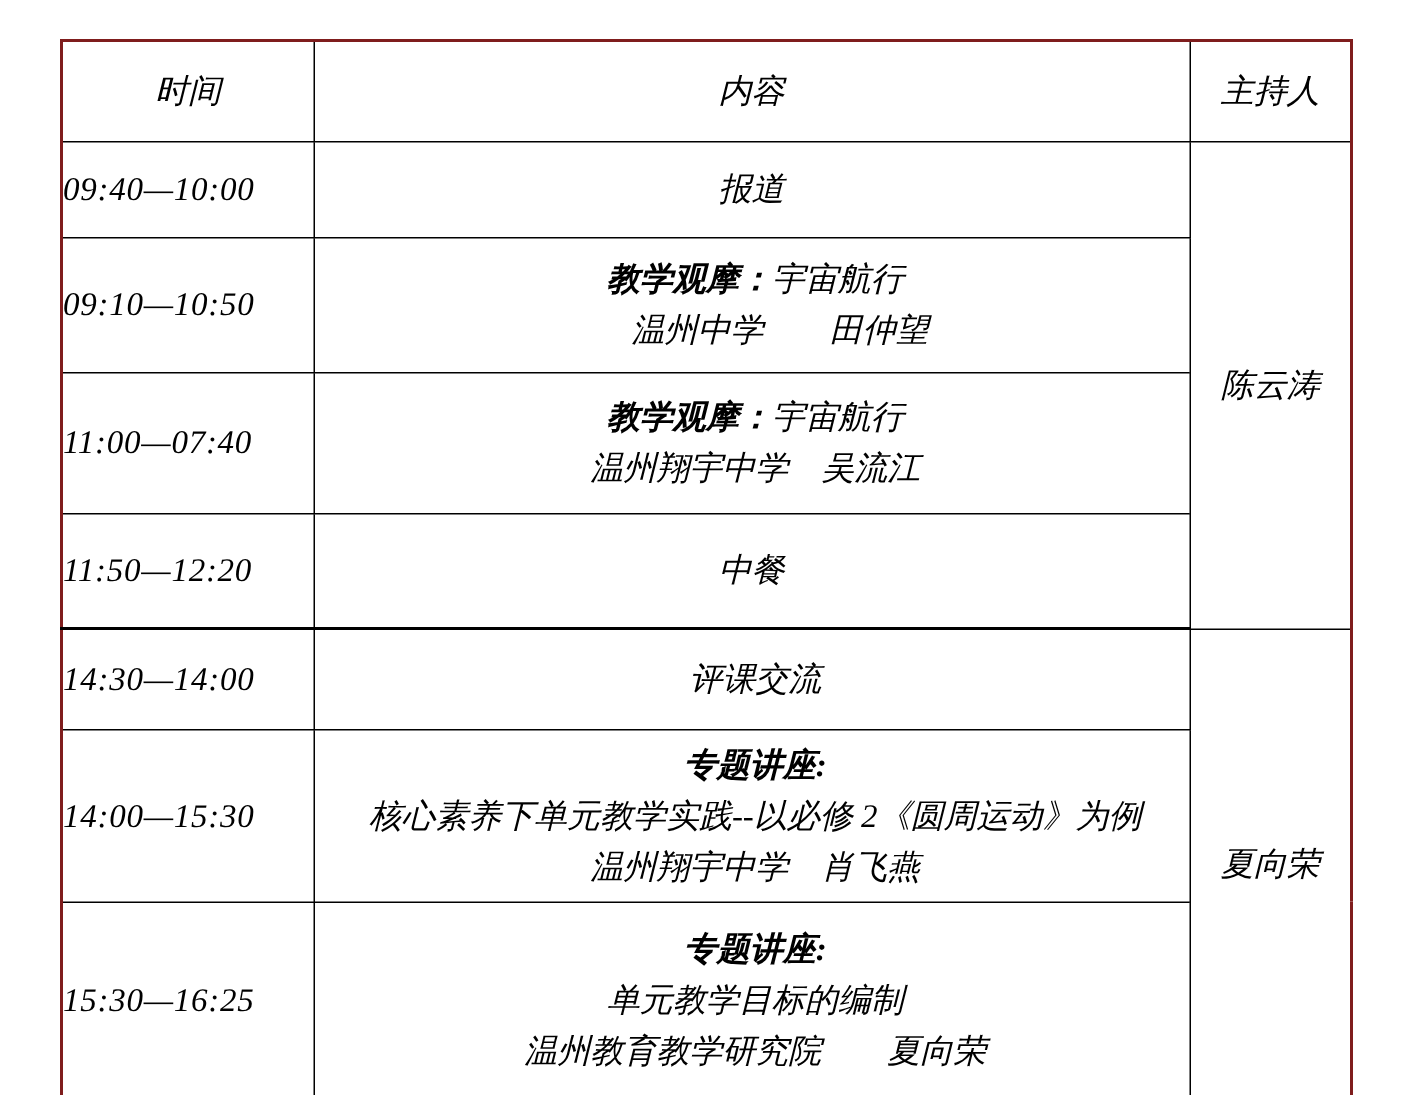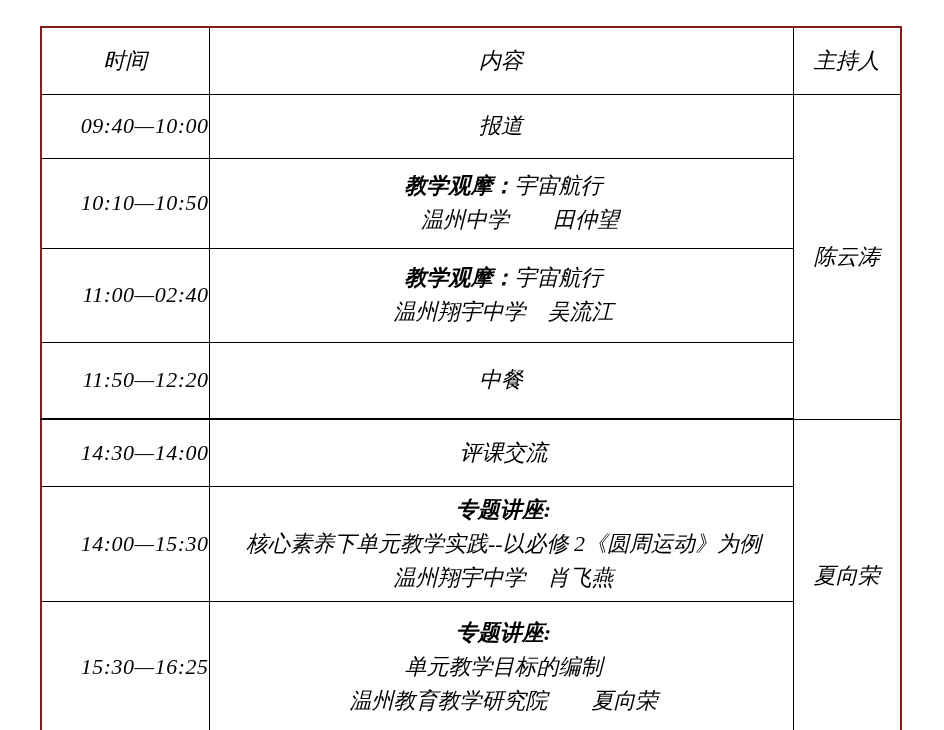--- a/index.html
+++ b/index.html
@@ -32,21 +32,21 @@
     border: 1px solid #000000;
     font-size: 22px;
     font-weight: normal;
     vertical-align: middle;
     padding: 0;
     overflow: hidden;
   }
   tr.sep td { border-bottom: 2px solid #000000; }
   .center { text-align: center; margin-left: 38px; }
   .time-cell {
-    text-align: right;
+    text-align: left;
     letter-spacing: 0.5px;
   }
   .content-cell {
     padding: 6px 8px 6px 13px;
     text-align: center;
   }
   .host-cell { text-align: center; }
   .line {
     line-height: 34px;
     white-space: nowrap;
@@ -72,29 +72,29 @@
       <th>主持人</th>
     </tr>
 
     <tr style="height:64px">
       <td class="time-cell">09:40—10:00</td>
       <td class="center">报道</td>
       <td class="host-cell" rowspan="4">陈云涛</td>
     </tr>
 
     <tr style="height:90px">
-      <td class="time-cell">10:10—10:50</td>
+      <td class="time-cell">09:10—10:50</td>
       <td class="content-cell">
         <div class="line"><span class="b">教学观摩：</span><span>宇宙航行</span></div>
         <div class="line indent">温州中学　　田仲望</div>
       </td>
     </tr>
 
     <tr style="height:94px">
-      <td class="time-cell">11:00—02:40</td>
+      <td class="time-cell">11:00—07:40</td>
       <td class="content-cell">
         <div class="line"><span class="b">教学观摩：</span><span>宇宙航行</span></div>
         <div class="line">温州翔宇中学　吴流江</div>
       </td>
     </tr>
 
     <tr style="height:77px" class="sep">
       <td class="time-cell">11:50—12:20</td>
       <td class="center">中餐</td>
     </tr>

